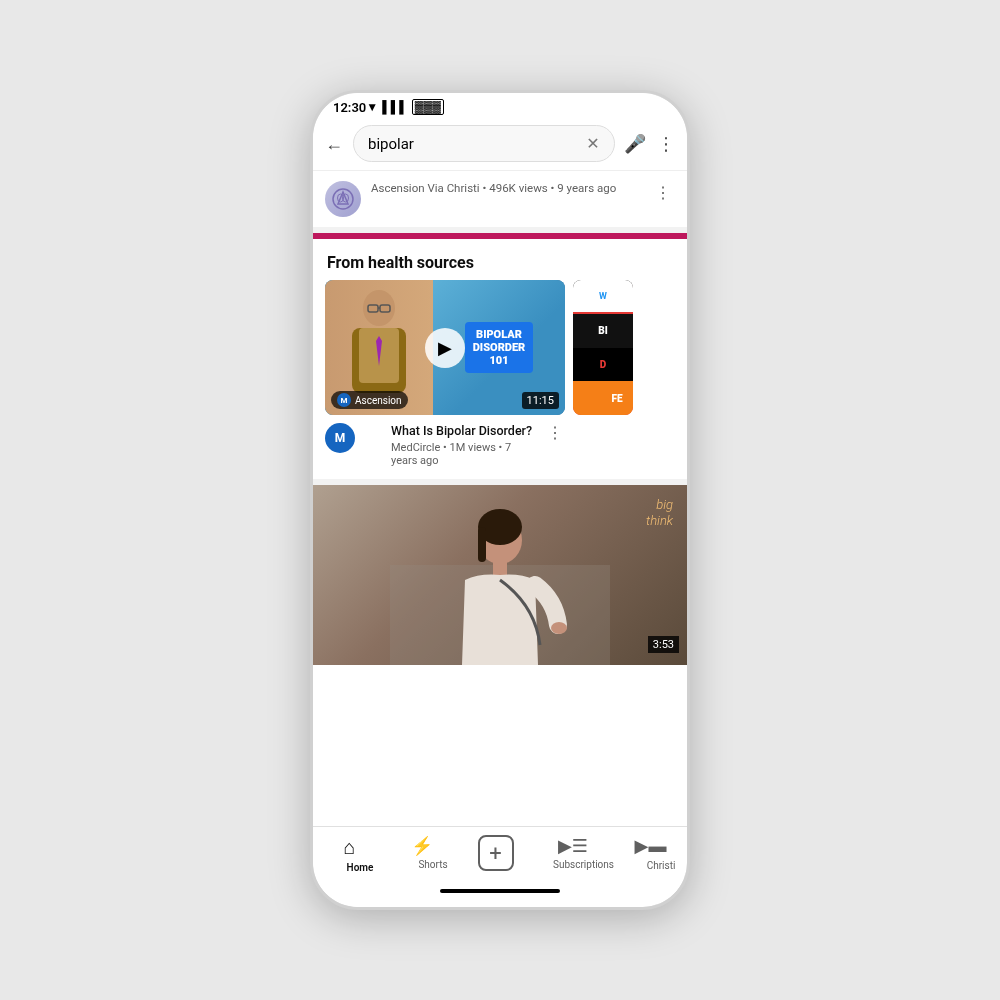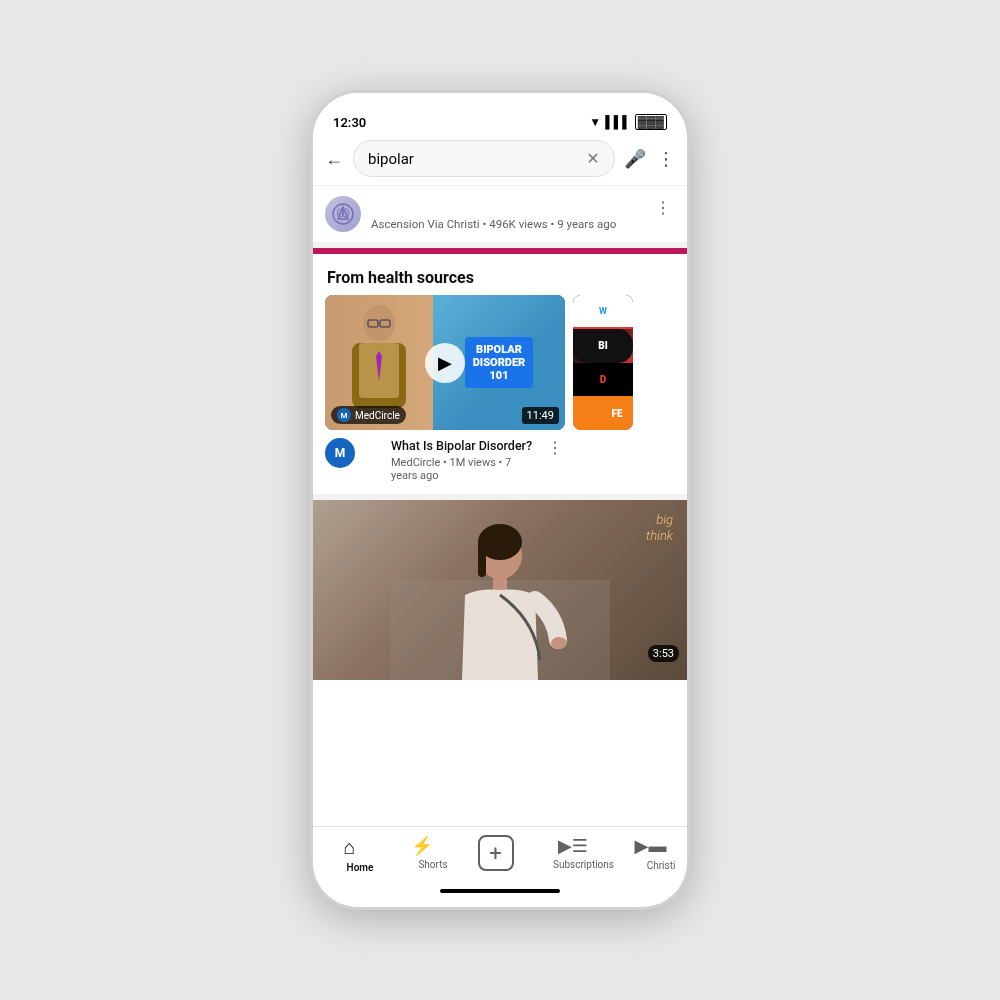--- a/index.html
+++ b/index.html
@@ -30,23 +30,22 @@
       border-radius: 45px;
       overflow: hidden;
       display: flex;
       flex-direction: column;
     }
 
     
     .status-bar {
       background: #fff;
       display: flex;
-      justify-content: space-between;
-      align-items: center;
-      padding: 21px 20px 4px;
+      align-items: center;
+      padding: 6px 20px 4px;
       flex-shrink: 0;
     }
     .status-time {
       font-size: 13px;
       font-weight: 600;
       color: #000;
     }
     .status-icons {
       display: flex;
       align-items: center;
@@ -132,21 +131,21 @@
     }
     .video-title {
       font-size: 13px;
       font-weight: 500;
       color: #0f0f0f;
       line-height: 1.35;
     }
     .video-meta {
       font-size: 11.5px;
       color: #606060;
-      margin-top: 21px;
+      margin-top: 0;
     }
     .more-btn {
       font-size: 16px;
       color: #606060;
       padding: 2px 4px;
     }
 
     
     .section-header {
       padding: 14px 14px 8px;
@@ -344,27 +343,27 @@
       right: 14px;
       color: rgba(255,200,120,0.9);
       font-size: 13px;
       font-style: italic;
       font-weight: 300;
       text-align: right;
       line-height: 1.2;
     }
     .big-duration {
       position: absolute;
-      bottom: 18px;
+      bottom: 12px;
       right: 8px;
       background: rgba(0,0,0,0.8);
       color: #fff;
       font-size: 11px;
       padding: 2px 5px;
-      border-radius: 8px;
+      border-radius: 0;
     }
 
     
     .bottom-nav {
       display: flex;
       background: #fff;
       border-top: 1px solid #e0e0e0;
       padding: 8px 0 16px;
       flex-shrink: 0;
     }
@@ -482,38 +481,38 @@
                   <line x1="44" y1="22" x2="46" y2="22" stroke="#555" stroke-width="1.5"></line>
                 </svg>
               </div>
               <div class="thumb-text-area">
                 <div class="bipolar-label">BIPOLAR<br>DISORDER<br>101</div>
               </div>
               <div class="play-overlay">▶</div>
             </div>
             <div class="card-channel-badge">
               <div class="card-channel-dot">M</div>
-              <span>MedCircle</span>
+              <span>Ascension</span>
             </div>
-            <div class="card-duration">11:49</div>
+            <div class="card-duration">11:15</div>
           </div>
           <div class="card-info">
             <div class="card-avatar">M</div>
             <div class="card-text">
               <div class="card-title">What Is Bipolar Disorder?</div>
               <div class="card-meta">MedCircle • 1M views • 7 years ago</div>
             </div>
             <span style="font-size:16px;color:#606060;padding:0 2px;">⋮</span>
           </div>
         </div>
 
         <div class="card-partial">
           <div class="thumb-partial">
             <div style="height:25%;background:#fff;display:flex;align-items:center;justify-content:center;font-size:9px;font-weight:bold;color:#2196f3;border-bottom:2px solid #e53935;padding:2px;">W</div>
-            <div style="height:25%;background:#111;display:flex;align-items:center;justify-content:center;font-size:10px;font-weight:900;color:#fff;border-radius:15px;">BI</div>
+            <div style="height:25%;background:#111;display:flex;align-items:center;justify-content:center;font-size:10px;font-weight:900;color:#fff;">BI</div>
             <div style="height:25%;background:#000;display:flex;align-items:center;justify-content:center;font-size:10px;font-weight:900;color:#e53935;">D</div>
             <div style="height:25%;background:#f57f17;display:flex;align-items:center;justify-content:center;font-size:10px;font-weight:900;color:#fff;padding-left:28px;">FE</div>
           </div>
         </div>
 
       </div>
 
       <div class="big-video">
         <div class="big-thumb">
           <div class="big-thumb-inner">

